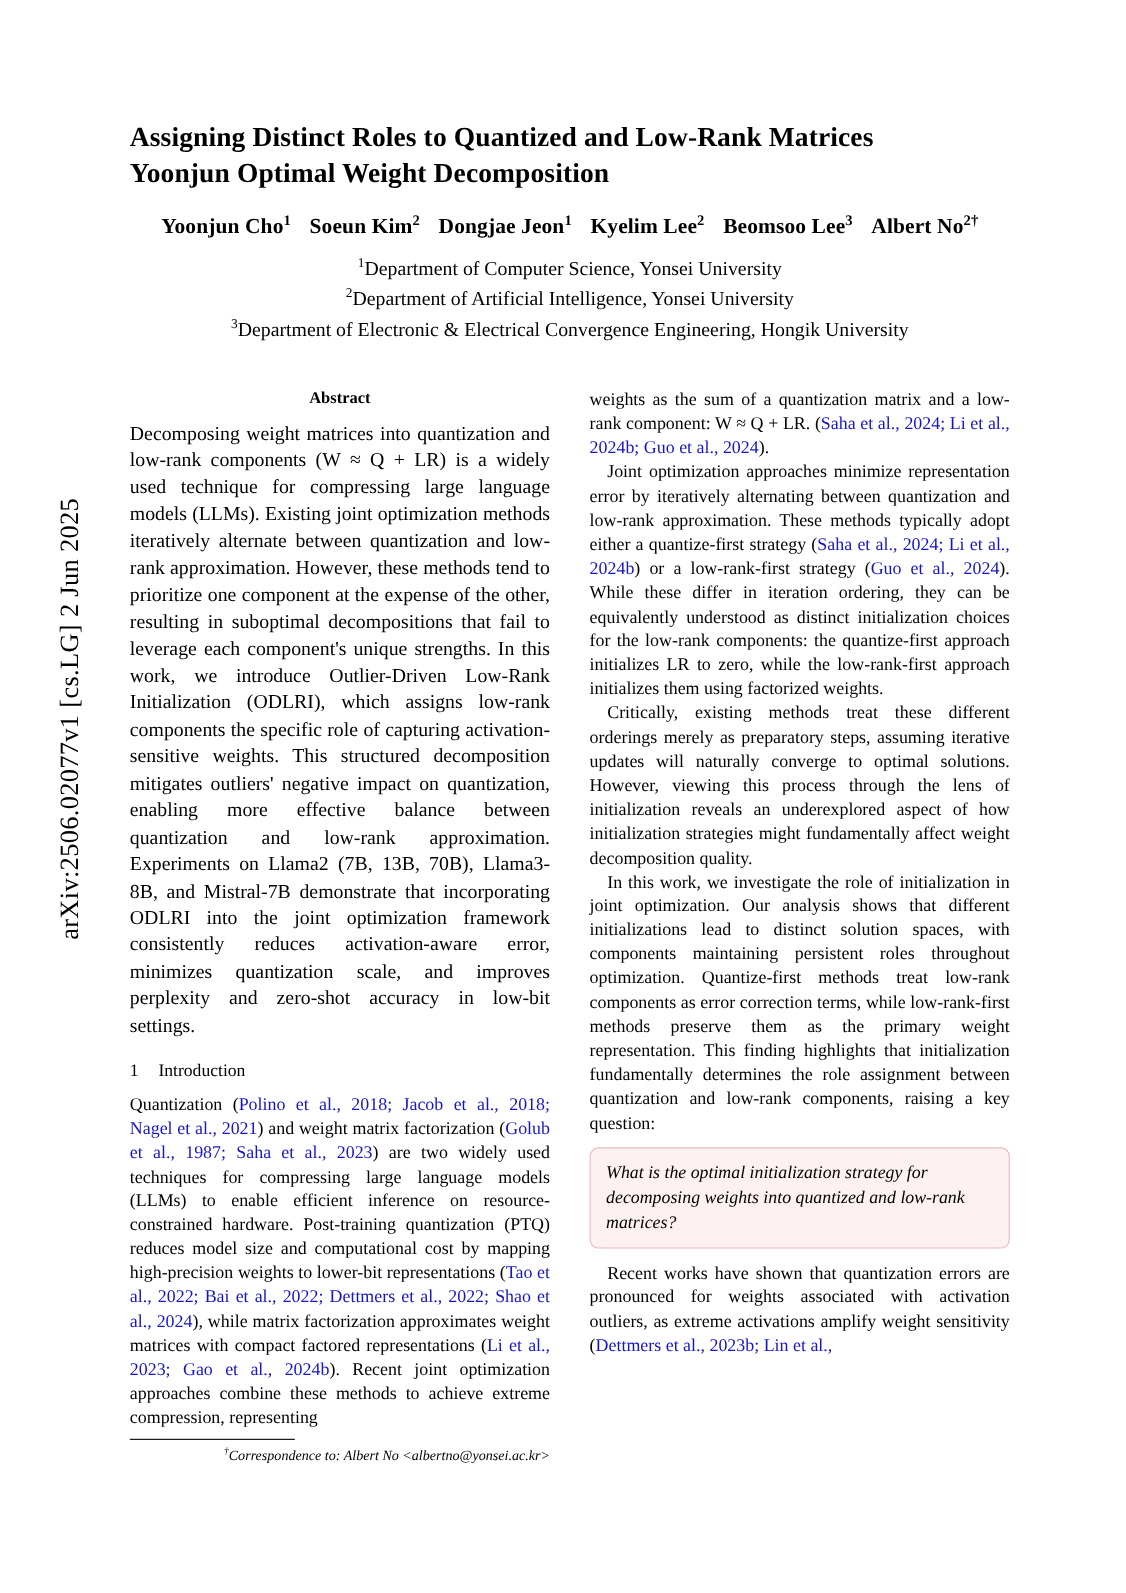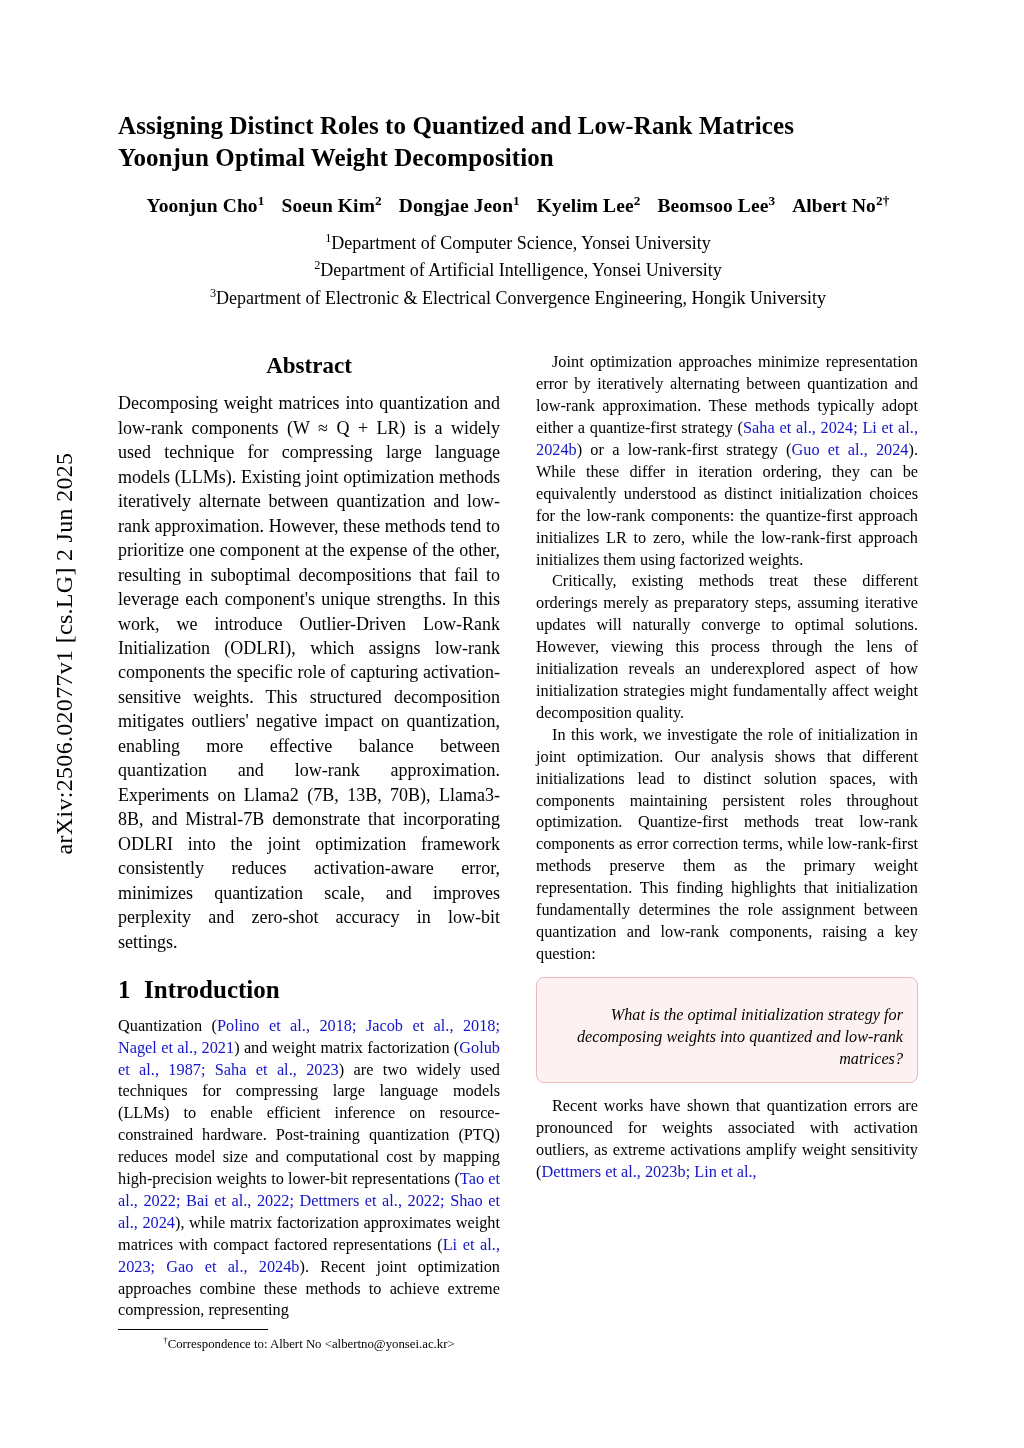--- a/index.html
+++ b/index.html
@@ -81,60 +81,61 @@
     width: 382px;
     font-size: 16.3px;
     line-height: 1.345;
     text-align: justify;
     text-justify: inter-word;
     hyphens: auto;
   }
   .abstract-head {
     text-align: center;
     font-weight: bold;
-    font-size: 23px;
+    font-size: 15px;
     margin-bottom: 9px;
   }
   .abstract-body {
     font-size: 18px;
     line-height: 1.36;
     text-align: justify;
   }
   .sec-head {
-    font-weight: bold;
-    font-size: 25px;
+    font-weight: normal;
+    font-size: 16px;
     margin: 19px 0 8px 0;
   }
   .sec-head .num { display: inline-block; width: 26px; }
   p.para { margin: 0; text-indent: 16px; }
   p.para.first { text-indent: 0; }
   .cite { color: #1414c8; }
 
   .callout {
     margin: 12px 0 12px 0;
     border: 1px solid #e8b9bd;
     border-radius: 8px;
     background: #fdf1f2;
-    padding: 26px 14px 12px 14px;
+    padding: 11px 14px 12px 14px;
     font-style: italic;
     font-size: 16.2px;
     line-height: 1.36;
-    text-align: right;
+    text-align: left;
   }
 
   .footnote-rule {
     width: 150px;
     height: 1px;
     background: #000;
     margin: 8px 0 5px 0;
   }
   .footnote {
     font-size: 12.8px;
     line-height: 1.3;
-    text-align: center;
+    text-align: right;
+    font-style: italic;
   }
   .footnote sup { font-weight: normal; }
 </style>
 </head>
 <body>
 
 <div class="page">
 
   <div class="arxiv-stamp">arXiv:2506.02077v1  [cs.LG]  2 Jun 2025</div>
 
@@ -170,20 +171,21 @@
           <span class="num">1</span><span>Introduction</span>
         </div>
 
         <p class="para first"><span>Quantization (</span><span class="cite">Polino et al., 2018; Jacob et al., 2018; Nagel et al., 2021</span><span>) and weight matrix factorization (</span><span class="cite">Golub et al., 1987; Saha et al., 2023</span><span>) are two widely used techniques for compressing large language models (LLMs) to enable efficient inference on resource-constrained hardware. Post-training quantization (PTQ) reduces model size and computational cost by mapping high-precision weights to lower-bit representations (</span><span class="cite">Tao et al., 2022; Bai et al., 2022; Dettmers et al., 2022; Shao et al., 2024</span><span>), while matrix factorization approximates weight matrices with compact factored representations (</span><span class="cite">Li et al., 2023; Gao et al., 2024b</span><span>). Recent joint optimization approaches combine these methods to achieve extreme compression, representing</span></p>
 
         <div class="footnote-rule"></div>
         <div class="footnote"><sup>†</sup><span>Correspondence to: Albert No &lt;albertno@yonsei.ac.kr&gt;</span></div>
       </div>
 
       <div class="col">
+        <p class="para first"><span>weights as the sum of a quantization matrix and a low-rank component: W ≈ Q + LR. (</span><span class="cite">Saha et al., 2024; Li et al., 2024b; Guo et al., 2024</span><span>).</span></p>
 
         <p class="para"><span>Joint optimization approaches minimize representation error by iteratively alternating between quantization and low-rank approximation. These methods typically adopt either a quantize-first strategy (</span><span class="cite">Saha et al., 2024; Li et al., 2024b</span><span>) or a low-rank-first strategy (</span><span class="cite">Guo et al., 2024</span><span>). While these differ in iteration ordering, they can be equivalently understood as distinct initialization choices for the low-rank components: the quantize-first approach initializes LR to zero, while the low-rank-first approach initializes them using factorized weights.</span></p>
 
         <p class="para">Critically, existing methods treat these different orderings merely as preparatory steps, assuming iterative updates will naturally converge to optimal solutions. However, viewing this process through the lens of initialization reveals an underexplored aspect of how initialization strategies might fundamentally affect weight decomposition quality.</p>
 
         <p class="para">In this work, we investigate the role of initialization in joint optimization. Our analysis shows that different initializations lead to distinct solution spaces, with components maintaining persistent roles throughout optimization. Quantize-first methods treat low-rank components as error correction terms, while low-rank-first methods preserve them as the primary weight representation. This finding highlights that initialization fundamentally determines the role assignment between quantization and low-rank components, raising a key question:</p>
 
         <div class="callout">What is the optimal initialization strategy for decomposing weights into quantized and low-rank matrices?</div>
 
         <p class="para"><span>Recent works have shown that quantization errors are pronounced for weights associated with activation outliers, as extreme activations amplify weight sensitivity (</span><span class="cite">Dettmers et al., 2023b; Lin et al.,</span></p>

